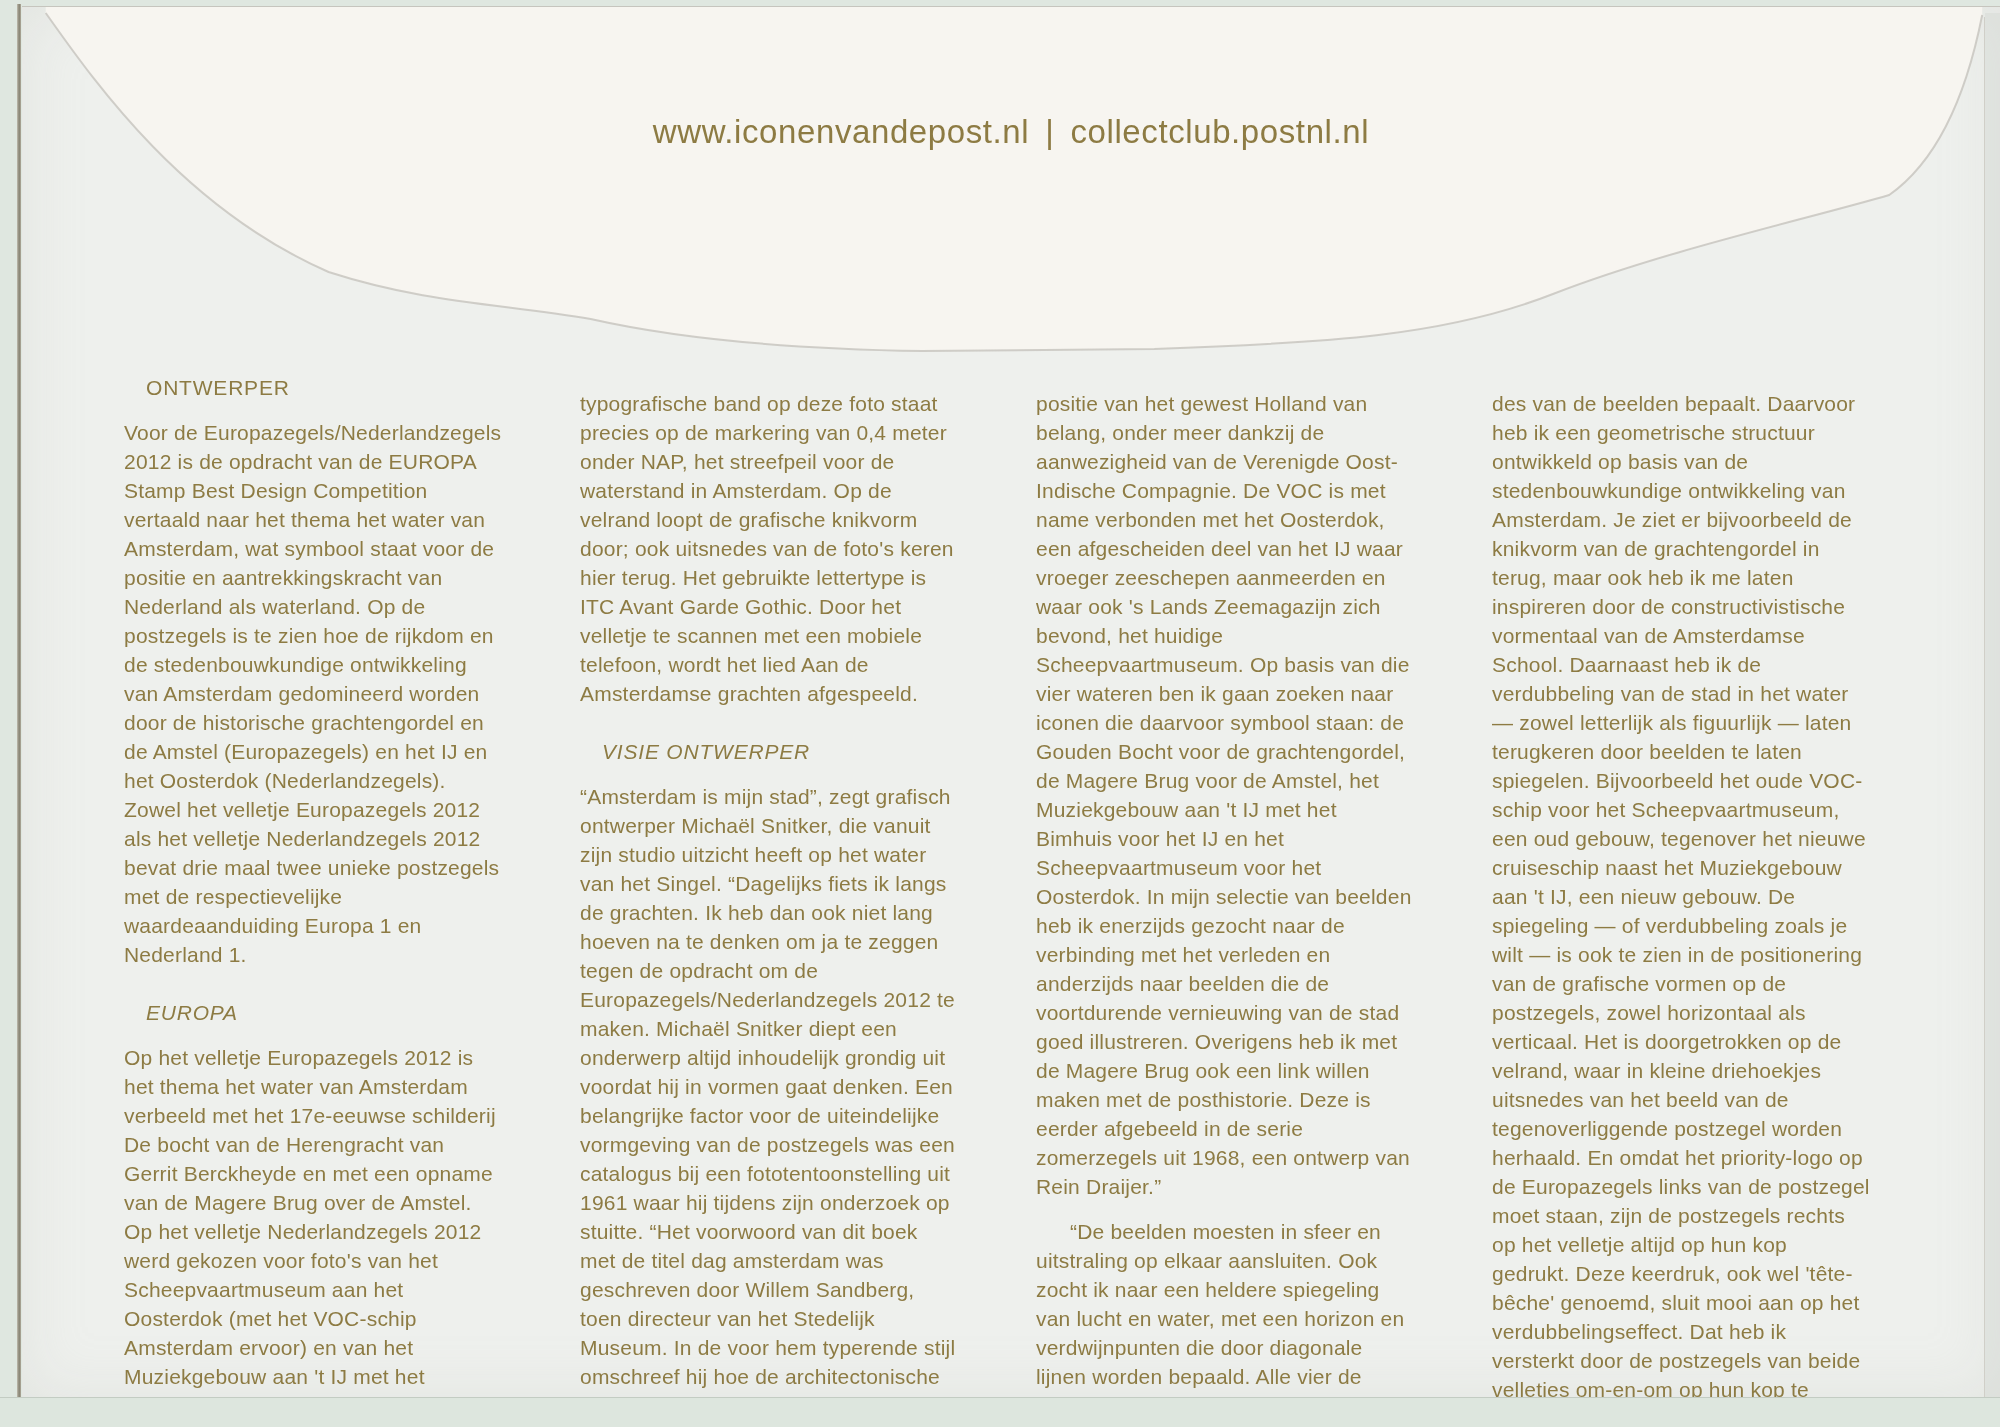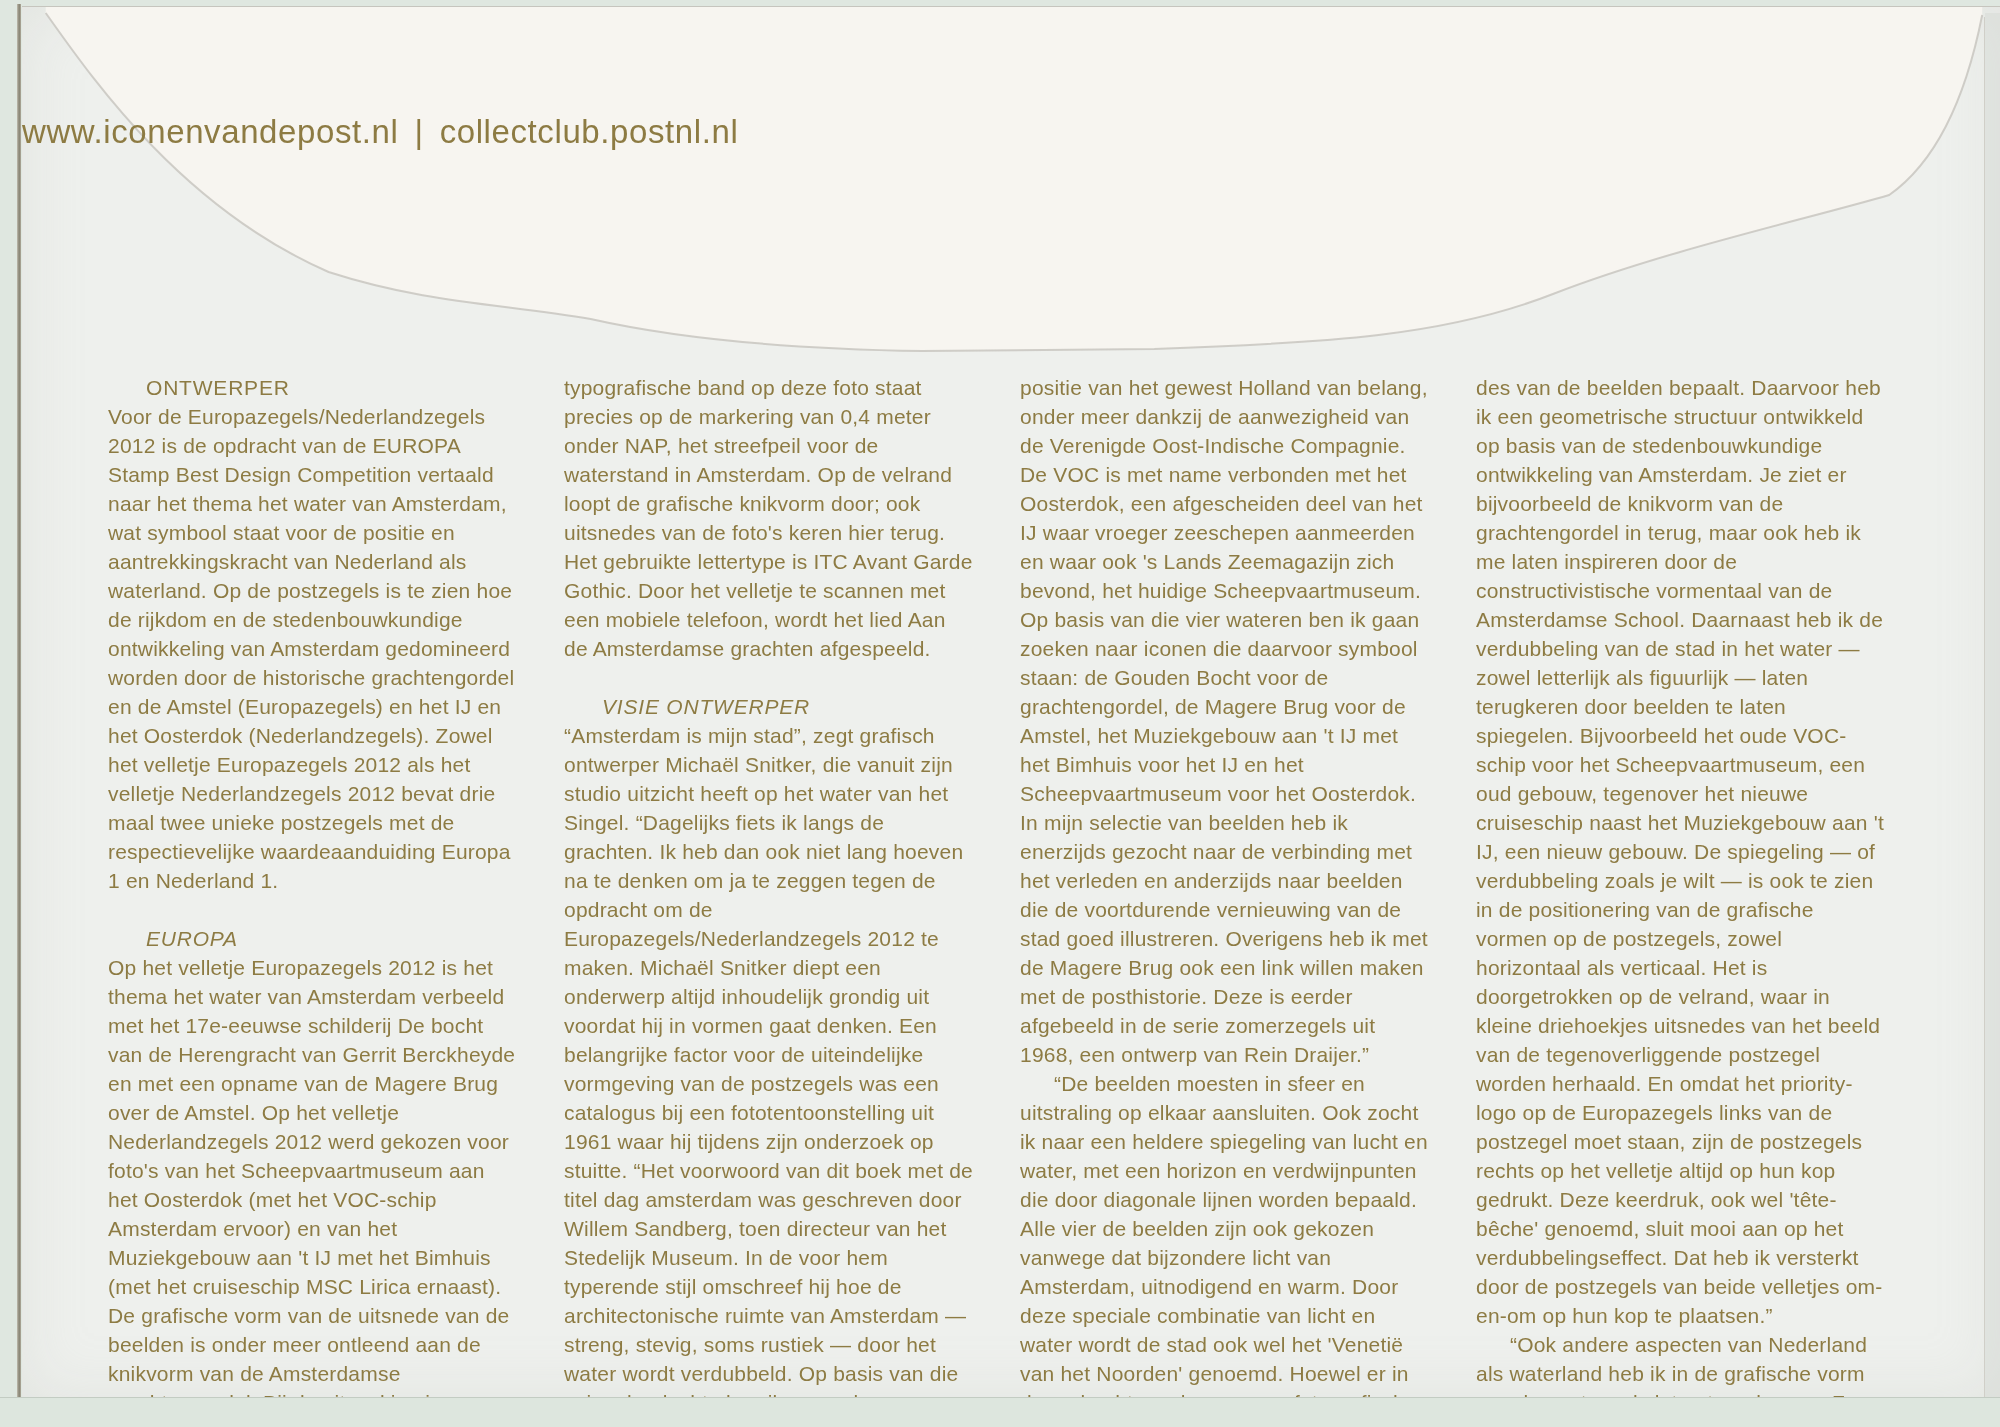--- a/index.html
+++ b/index.html
@@ -34,35 +34,35 @@
     background:rgba(205,212,206,.35);
   }
   .bottom-strip{
     position:absolute;left:0;bottom:0;width:100%;height:29px;
     background:#dde6de;
     border-top:1px solid #c3ccc3;
   }
   
   .header-url{
     position:absolute;left:0;top:106px;width:100%;
-    text-align:left;
+    text-align:center;
     font-size:33px;letter-spacing:.6px;
     color:var(--ink,#8d7b43);
     white-space:nowrap;
   }
   .header-url .divider{padding:0 16px;font-weight:300;}
   .columns{
     position:absolute;left:86px;top:366px;
     display:flex;gap:46px;
     color:var(--ink,#8d7b43);
   }
   .textcol{width:410px;font-size:21px;line-height:29px;letter-spacing:.2px;}
   .block-heading{margin:0 0 0 38px;letter-spacing:.8px;}
   .block-heading.not-first{margin-top:29px;font-style:italic;}
-  .block-para{margin:0;text-align:left;}
+  .block-para{margin:16px;text-align:left;}
   .block-para.indent{text-indent:34px;}
   .it{}
 </style>
 </head>
 <body>
 
 <div class="scan" style="--ink: #8d7b43;">
 
   <div class="envelope">
 

